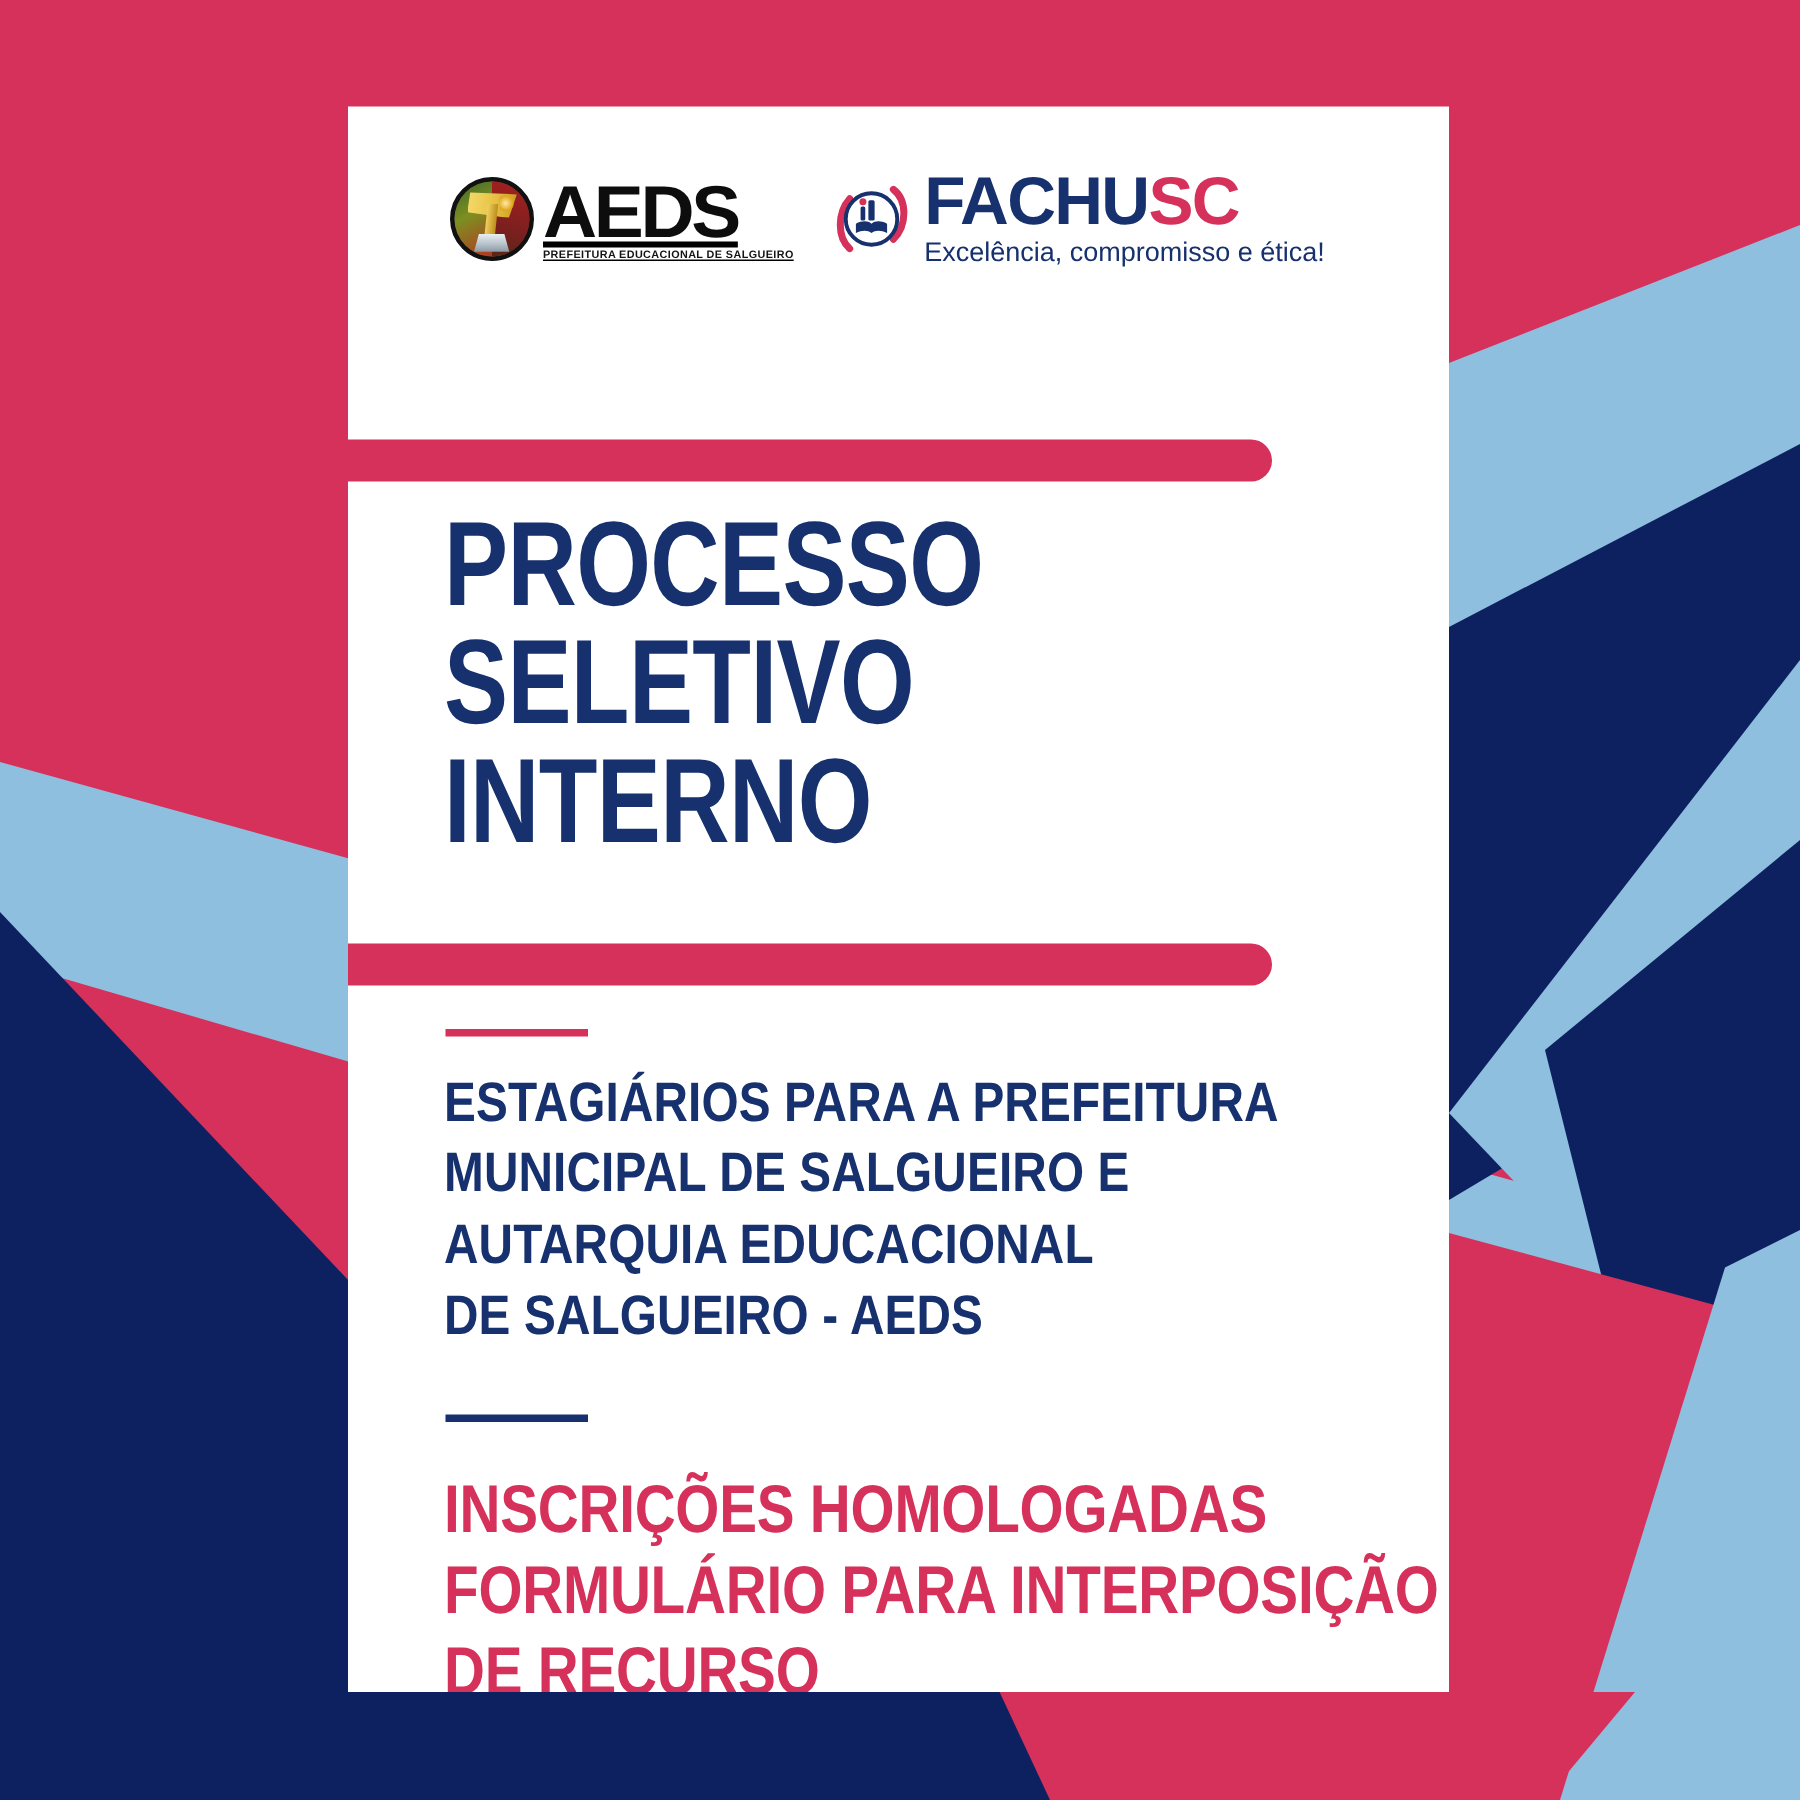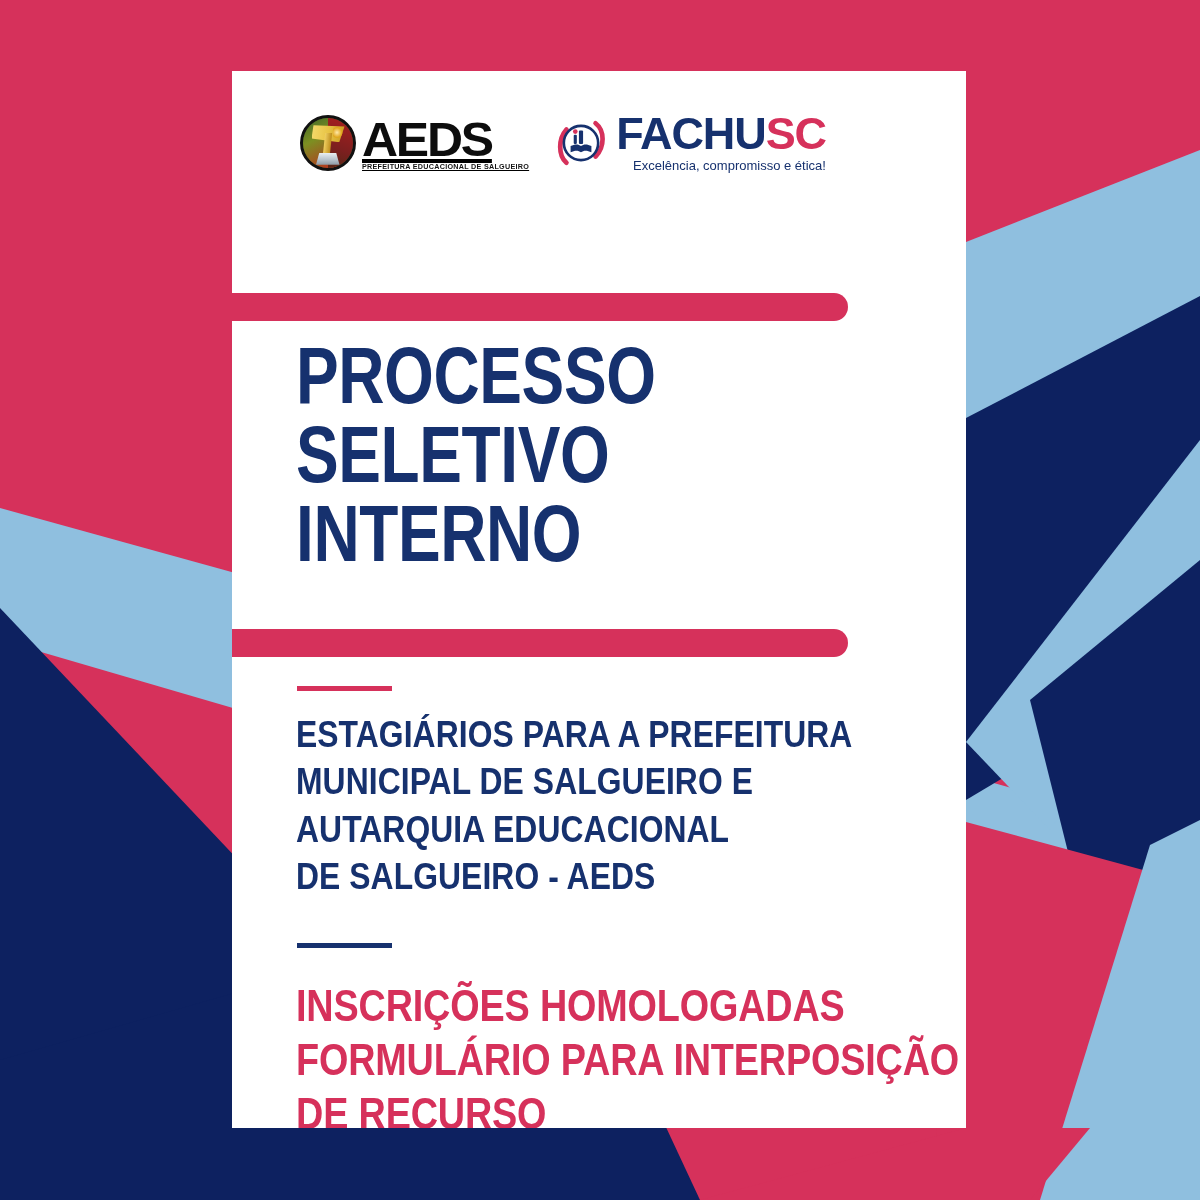--- a/index.html
+++ b/index.html
@@ -118,21 +118,21 @@
     font-weight: 700;
     font-size: 45px;
     line-height: 0.9;
     letter-spacing: -1.1px;
     white-space: nowrap;
   }
   #fachusc-word .fachu { color: #16316e; }
   #fachusc-word .sc { color: #d6315b; margin-top: 18px; }
   #fachusc-slogan {
     font-family: "Liberation Sans", sans-serif;
-    font-size: 13px;
+    font-size: 18px;
     color: #16316e;
     text-align: right;
     margin-top: 3px;
     white-space: nowrap;
   }
 
   
   .pink-bar {
     position: absolute;
     left: 0;

